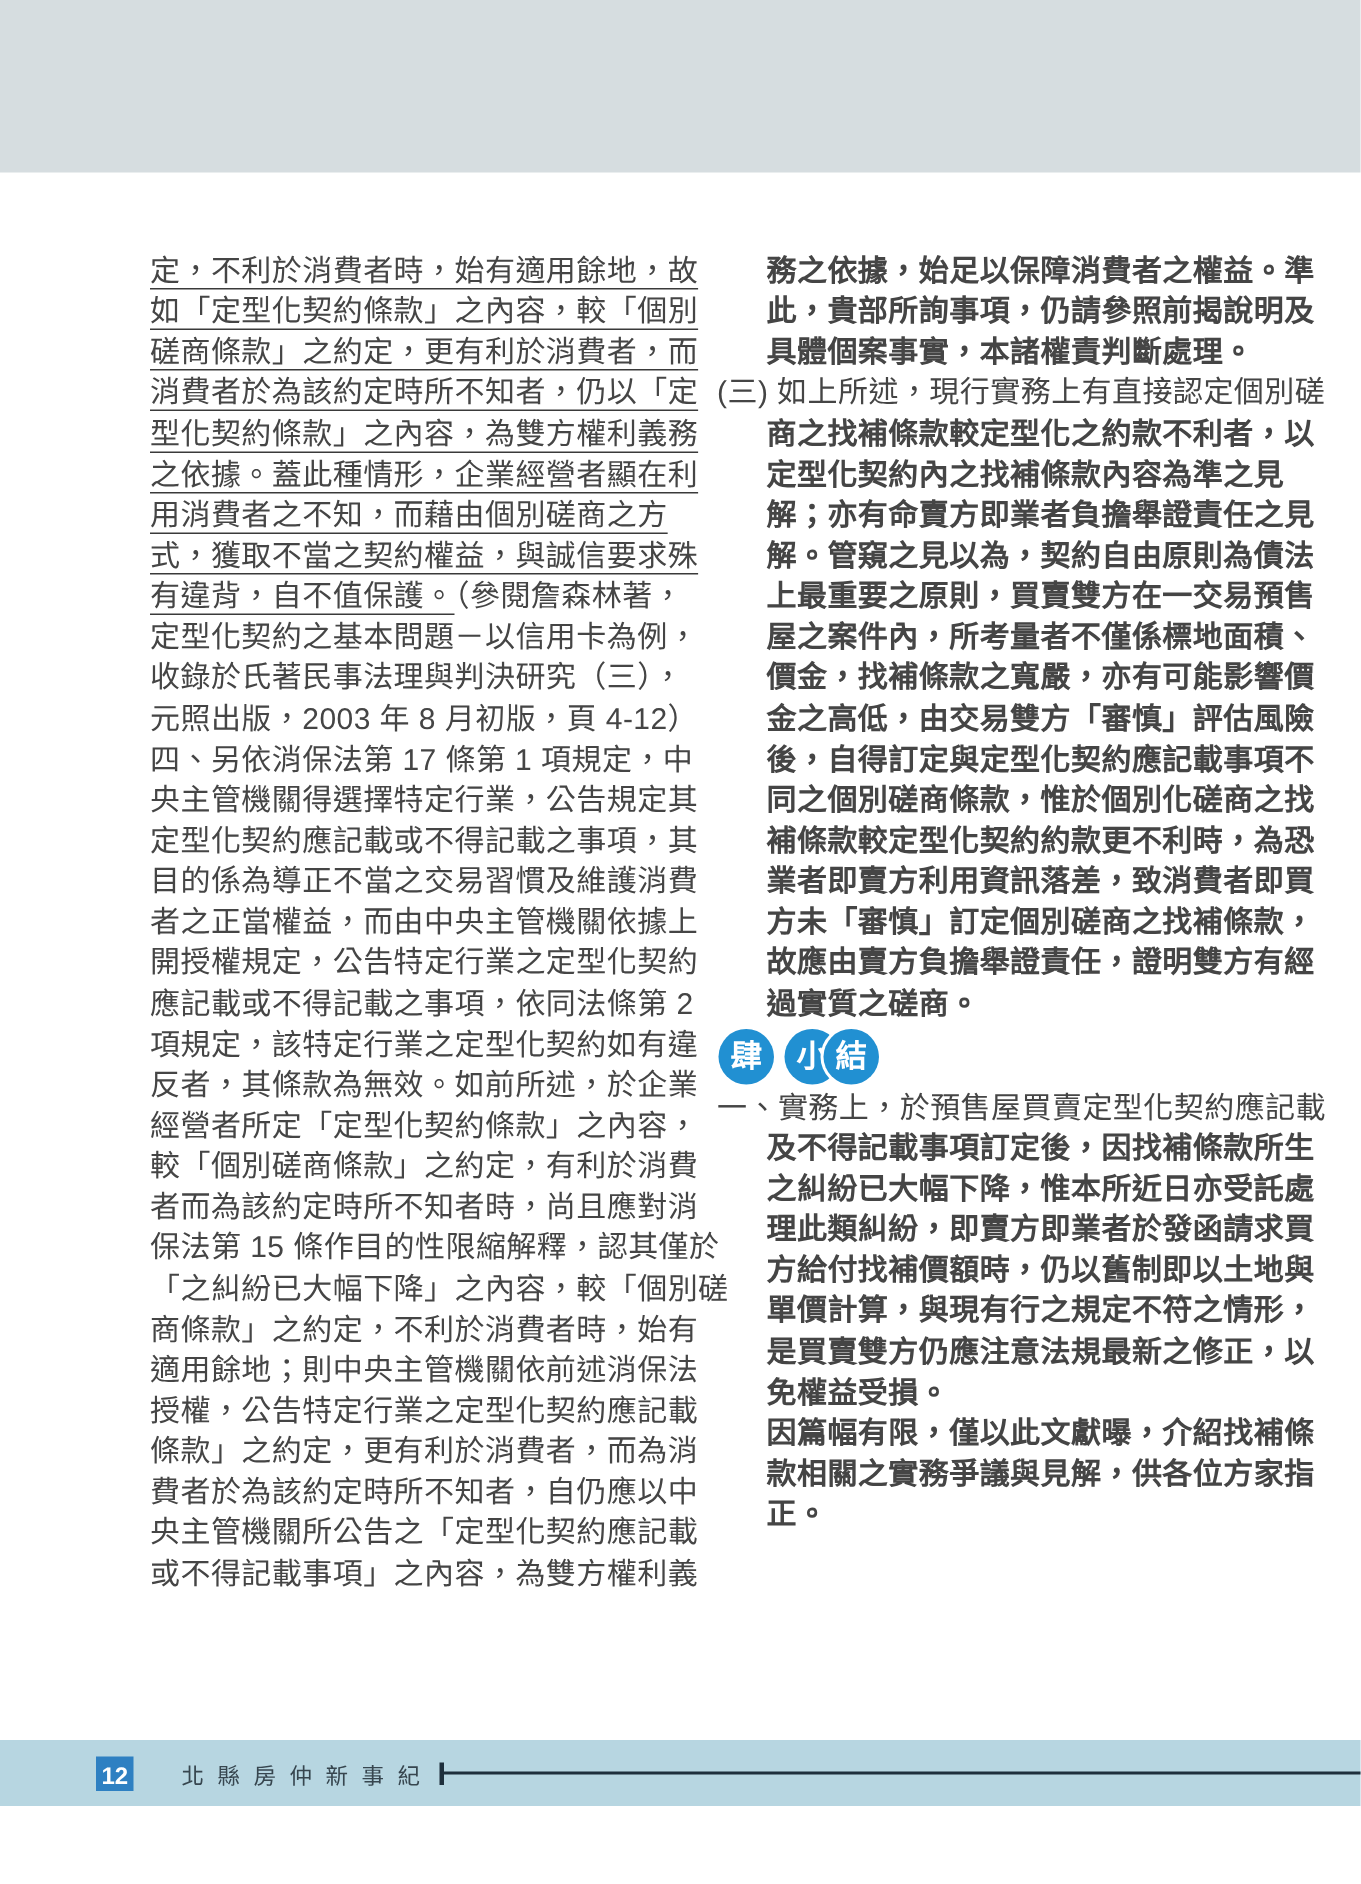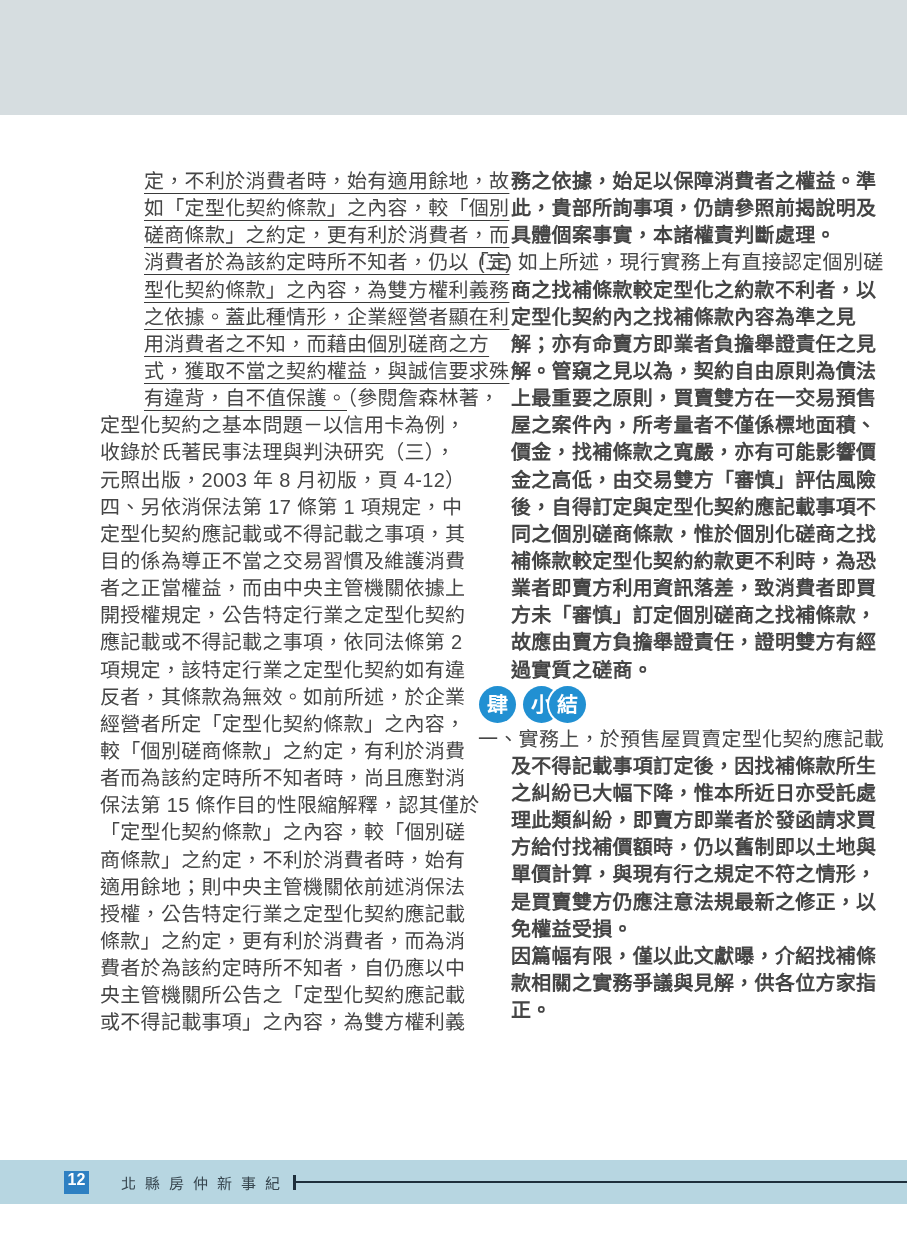--- a/index.html
+++ b/index.html
@@ -20,21 +20,20 @@
   }
   .col-left{left:100px;width:352px;}
   .col-right{left:478px;width:380px;}
   .line{height:27.15px;overflow:visible;}
   .line.ind{padding-left:33px;font-weight:bold;}
   .line span.u{
     text-decoration:underline;
     text-underline-offset:5px;
     text-decoration-thickness:1px;
     text-decoration-color:var(--underline,#3a3a3a);
-    margin-left:44px;
   }
   .spacer{height:42px;}
   .section-badges{
     position:absolute;left:479px;top:686px;width:130px;height:38px;
   }
   .circle{
     position:absolute;top:0;width:37px;height:37px;border-radius:50%;
     background:var(--section_circle,#2190d2);
     display:flex;align-items:center;justify-content:center;
     color:#ffffff;font-weight:bold;font-size:21px;line-height:1;
@@ -44,21 +43,21 @@
   .circle.c-t2{left:70px;box-shadow:0 0 0 2px #ffffff;}
   .footer-band{
     position:absolute;left:0;top:1160px;width:907px;height:44px;
     background:var(--footer_band,#b7d6e1);
     display:flex;align-items:center;
   }
   .page-badge{
     margin-left:64px;width:25px;height:23px;
     background:var(--page_badge,#2e80c2);
     color:#ffffff;font-weight:bold;font-size:16px;
-    display:flex;align-items:flex-start;justify-content:center;flex:0 0 auto;
+    display:flex;align-items:flex-end;justify-content:center;flex:0 0 auto;
   }
   .journal-title{
     margin-left:32px;font-size:15px;letter-spacing:9px;
     color:var(--footer_text,#37464f);flex:0 0 auto;
   }
   .rule-tick{
     margin-left:4px;width:3px;height:15px;flex:0 0 auto;
     background:var(--footer_rule,#1e2f3c);
   }
   .rule-line{
@@ -78,32 +77,33 @@
     <div class="line"><span class="u">消費者於為該約定時所不知者，仍以「定</span></div>
     <div class="line"><span class="u">型化契約條款」之內容，為雙方權利義務</span></div>
     <div class="line"><span class="u">之依據。蓋此種情形，企業經營者顯在利</span></div>
     <div class="line"><span class="u">用消費者之不知，而藉由個別磋商之方</span></div>
     <div class="line"><span class="u">式，獲取不當之契約權益，與誠信要求殊</span></div>
     <div class="line"><span class="u">有違背，自不值保護。</span><span>（參閱詹森林著，</span></div>
     <div class="line"><span>定型化契約之基本問題－以信用卡為例，</span></div>
     <div class="line"><span>收錄於氏著民事法理與判決研究（三），</span></div>
     <div class="line"><span>元照出版，2003 年 8 月初版，頁 4-12）</span></div>
     <div class="line"><span>四、另依消保法第 17 條第 1 項規定，中</span></div>
+    <div class="line"><span>央主管機關得選擇特定行業，公告規定其</span></div>
     <div class="line"><span>定型化契約應記載或不得記載之事項，其</span></div>
     <div class="line"><span>目的係為導正不當之交易習慣及維護消費</span></div>
     <div class="line"><span>者之正當權益，而由中央主管機關依據上</span></div>
     <div class="line"><span>開授權規定，公告特定行業之定型化契約</span></div>
     <div class="line"><span>應記載或不得記載之事項，依同法條第 2</span></div>
     <div class="line"><span>項規定，該特定行業之定型化契約如有違</span></div>
     <div class="line"><span>反者，其條款為無效。如前所述，於企業</span></div>
     <div class="line"><span>經營者所定「定型化契約條款」之內容，</span></div>
     <div class="line"><span>較「個別磋商條款」之約定，有利於消費</span></div>
     <div class="line"><span>者而為該約定時所不知者時，尚且應對消</span></div>
     <div class="line"><span>保法第 15 條作目的性限縮解釋，認其僅於</span></div>
-    <div class="line"><span>「定型化契約條款」之內容，較「個別磋</span></div>
+    <div class="line"><span>「之糾紛已大幅下降」之內容，較「個別磋</span></div>
     <div class="line"><span>商條款」之約定，不利於消費者時，始有</span></div>
     <div class="line"><span>適用餘地；則中央主管機關依前述消保法</span></div>
     <div class="line"><span>授權，公告特定行業之定型化契約應記載</span></div>
     <div class="line"><span>條款」之約定，更有利於消費者，而為消</span></div>
     <div class="line"><span>費者於為該約定時所不知者，自仍應以中</span></div>
     <div class="line"><span>央主管機關所公告之「定型化契約應記載</span></div>
     <div class="line"><span>或不得記載事項」之內容，為雙方權利義</span></div>
   </div>
 <div class="col col-right" id="col-right">
     <div class="line ind"><span>務之依據，始足以保障消費者之權益。準</span></div>

